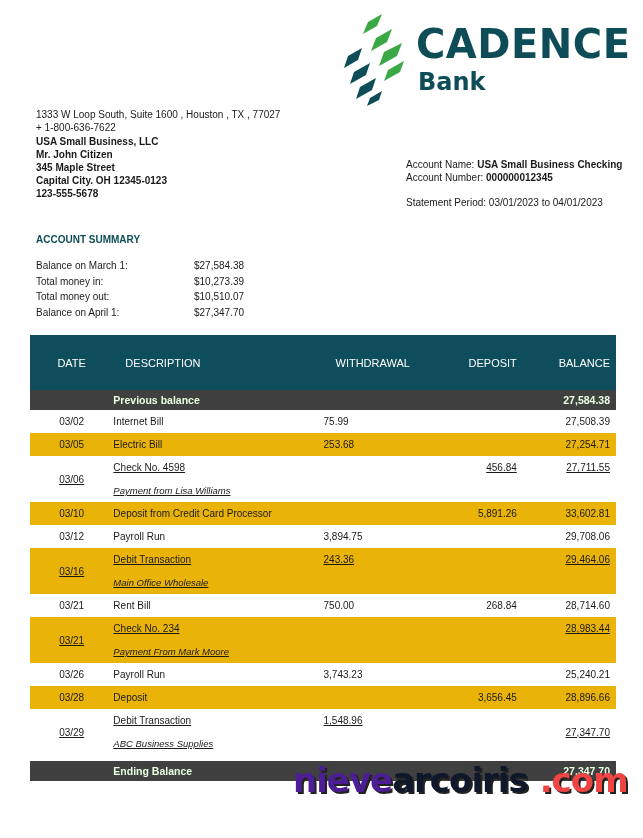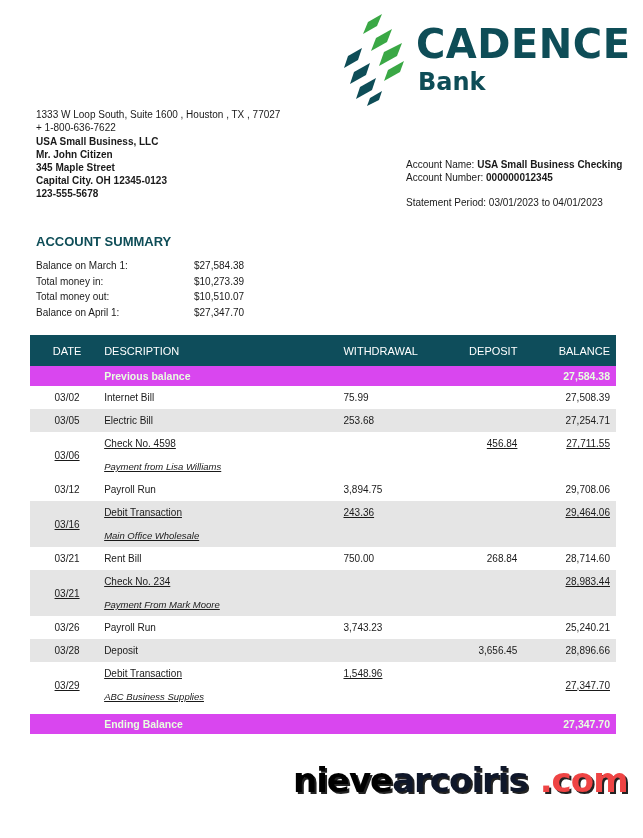--- a/index.html
+++ b/index.html
@@ -6,42 +6,42 @@
   body { width:643px; height:838px; position:relative; overflow:hidden; font-family:"Liberation Sans", sans-serif; color:#1a1a1a; }
   .abs { position:absolute; }
   .logo { left:344px; top:14px; width:275px; height:92px; }
   .logo-text { position:absolute; left:72px; top:10px; font-family:"DejaVu Sans", sans-serif; font-weight:bold; color:#0e4d57; font-size:40px; letter-spacing:0.5px; line-height:1; }
   .logo-sub { position:absolute; left:74px; top:56px; font-family:"DejaVu Sans", sans-serif; font-weight:bold; color:#0e4d57; font-size:24px; line-height:1; }
   .small { font-size:10px; line-height:13px; }
   .bank-addr { left:36px; top:108px; }
   .cust { left:36px; top:135px; font-weight:bold; }
   .acct { left:406px; top:158px; }
   .period { left:406px; top:196px; }
-  .summary-title { left:36px; top:234px; font-size:13px; font-weight:bold; color:#0e4d57; }
+  .summary-title { left:36px; top:234px; font-size:10px; font-weight:bold; color:#0e4d57; }
   .summary { left:36px; top:258px; }
   .summary .row { display:flex; height:15.5px; font-size:10px; align-items:center;justify-content:center; }
   .summary .lbl { width:158px; }
   table.tx { position:absolute; left:30px; top:335px; width:586px; border-collapse:collapse; font-size:10px; }
-  table.tx th { background:#0e4d5b; color:#ffffff; font-weight:normal; font-size:11px; height:31px; text-align:left; padding:0; }
+  table.tx th { background:#0e4d5b; color:#ffffff; font-weight:normal; font-size:11px; height:31px; text-align:left; padding:12px; }
   table.tx td { padding:0; vertical-align:middle; }
   .c-date { width:76px; text-align:center !important; }
   .c-desc { width:246px; padding-left:0; }
   .c-wd { width:96px; }
   .c-dep { width:80px; text-align:right !important; padding-right:6px !important; }
   .c-bal { width:88px; text-align:right !important; padding-right:6px !important; }
-  tr.green td { background:#d946ef; color:#e8ffe0; font-weight:bold; font-size:10.5px; height:20px; }
-  tr.alt td { background:#e5e5e5; }
+  tr.green td { background:#404040; color:#e8ffe0; font-weight:bold; font-size:10.5px; height:20px; }
+  tr.alt td { background:#eab308; }
   tr.r1 td { height:23px; }
   tr.r2 td { height:40px;text-decoration:underline; }
   .two { display:flex; flex-direction:column; justify-content:space-between; height:34px; }
   .sub { font-style:italic; font-size:9.5px; }
   .top { vertical-align:top !important; padding-top:6px !important; }
   tr.gap td { height:6px; background:#fff; }
   .watermark { left:293px; top:760px; font-family:"DejaVu Sans", sans-serif; font-weight:bold; font-size:34px; letter-spacing:-1px; text-shadow:2px 2px 0 #222; }
-  .wm-a { color:#000000; } .wm-b { color:#0f172a; } .wm-c { color:#ef4444;margin-left:12px; }
+  .wm-a { color:#4c1d95; } .wm-b { color:#0f172a; } .wm-c { color:#ef4444;margin-left:12px; }
 </style>
 </head>
 <body>
 
 <div class="abs logo">
   <svg width="66" height="92" viewBox="0 0 66 92" style="position:absolute;left:0;top:0">
     <g fill="#3aa845">
       <path d="M24 8 L38 0 L33 12 L19 20 Z"></path>
       <path d="M32 24 L48 15 L43 28 L27 37 Z"></path>
       <path d="M40 38 L58 29 L53 42 L35 52 Z"></path>
@@ -134,20 +134,27 @@
       <td>
           <div class="two">
             <span>Check No. 4598</span>
             <span class="sub">Payment from Lisa Williams</span>
           </div>
         </td>
       <td class="top"></td>
       <td class="c-dep top">456.84</td>
       <td class="c-bal top">27,711.55</td>
     </tr>
+    <tr class="r1 alt">
+      <td class="c-date">03/10</td>
+      <td>Deposit from Credit Card Processor</td>
+      <td></td>
+      <td class="c-dep">5,891.26</td>
+      <td class="c-bal">33,602.81</td>
+    </tr>
     <tr class="r1">
       <td class="c-date">03/12</td>
       <td>Payroll Run</td>
       <td>3,894.75</td>
       <td class="c-dep"></td>
       <td class="c-bal">29,708.06</td>
     </tr>
     <tr class="r2 alt">
       <td class="c-date">03/16</td>
       <td>

